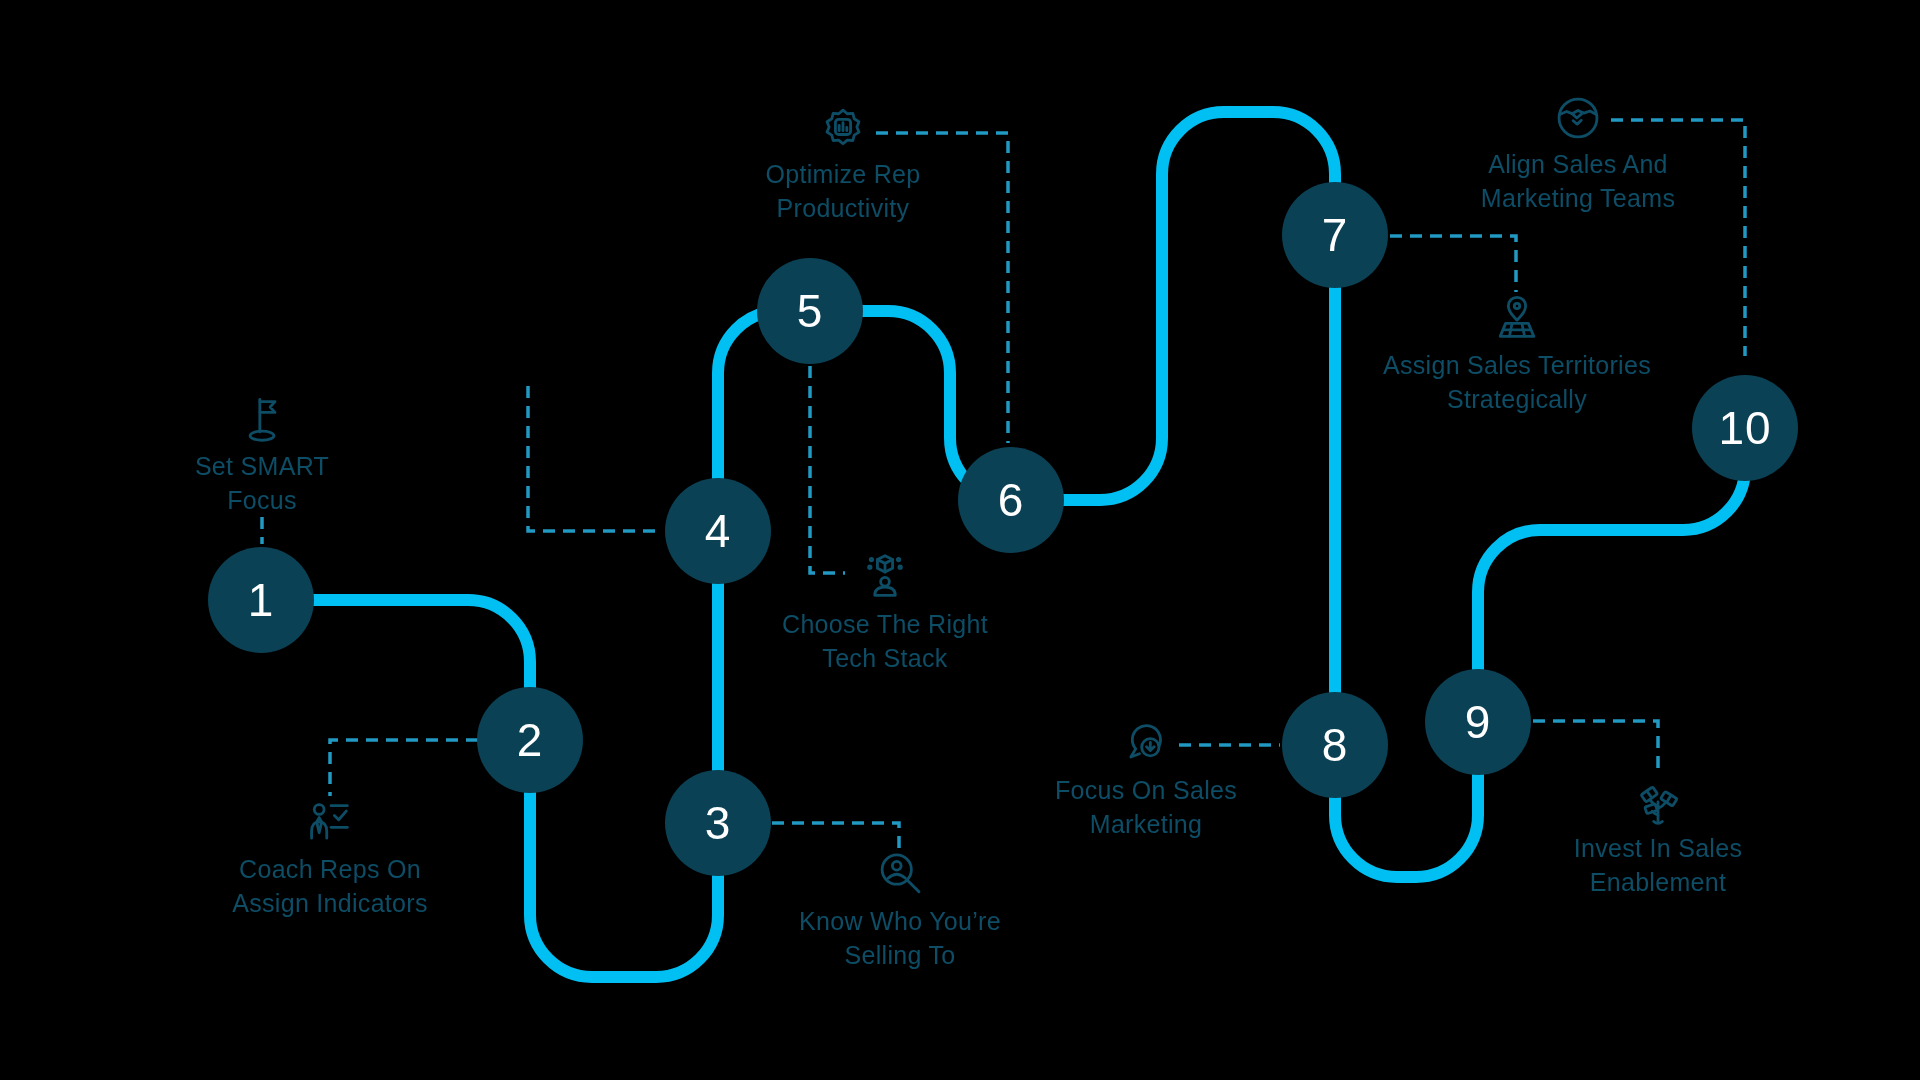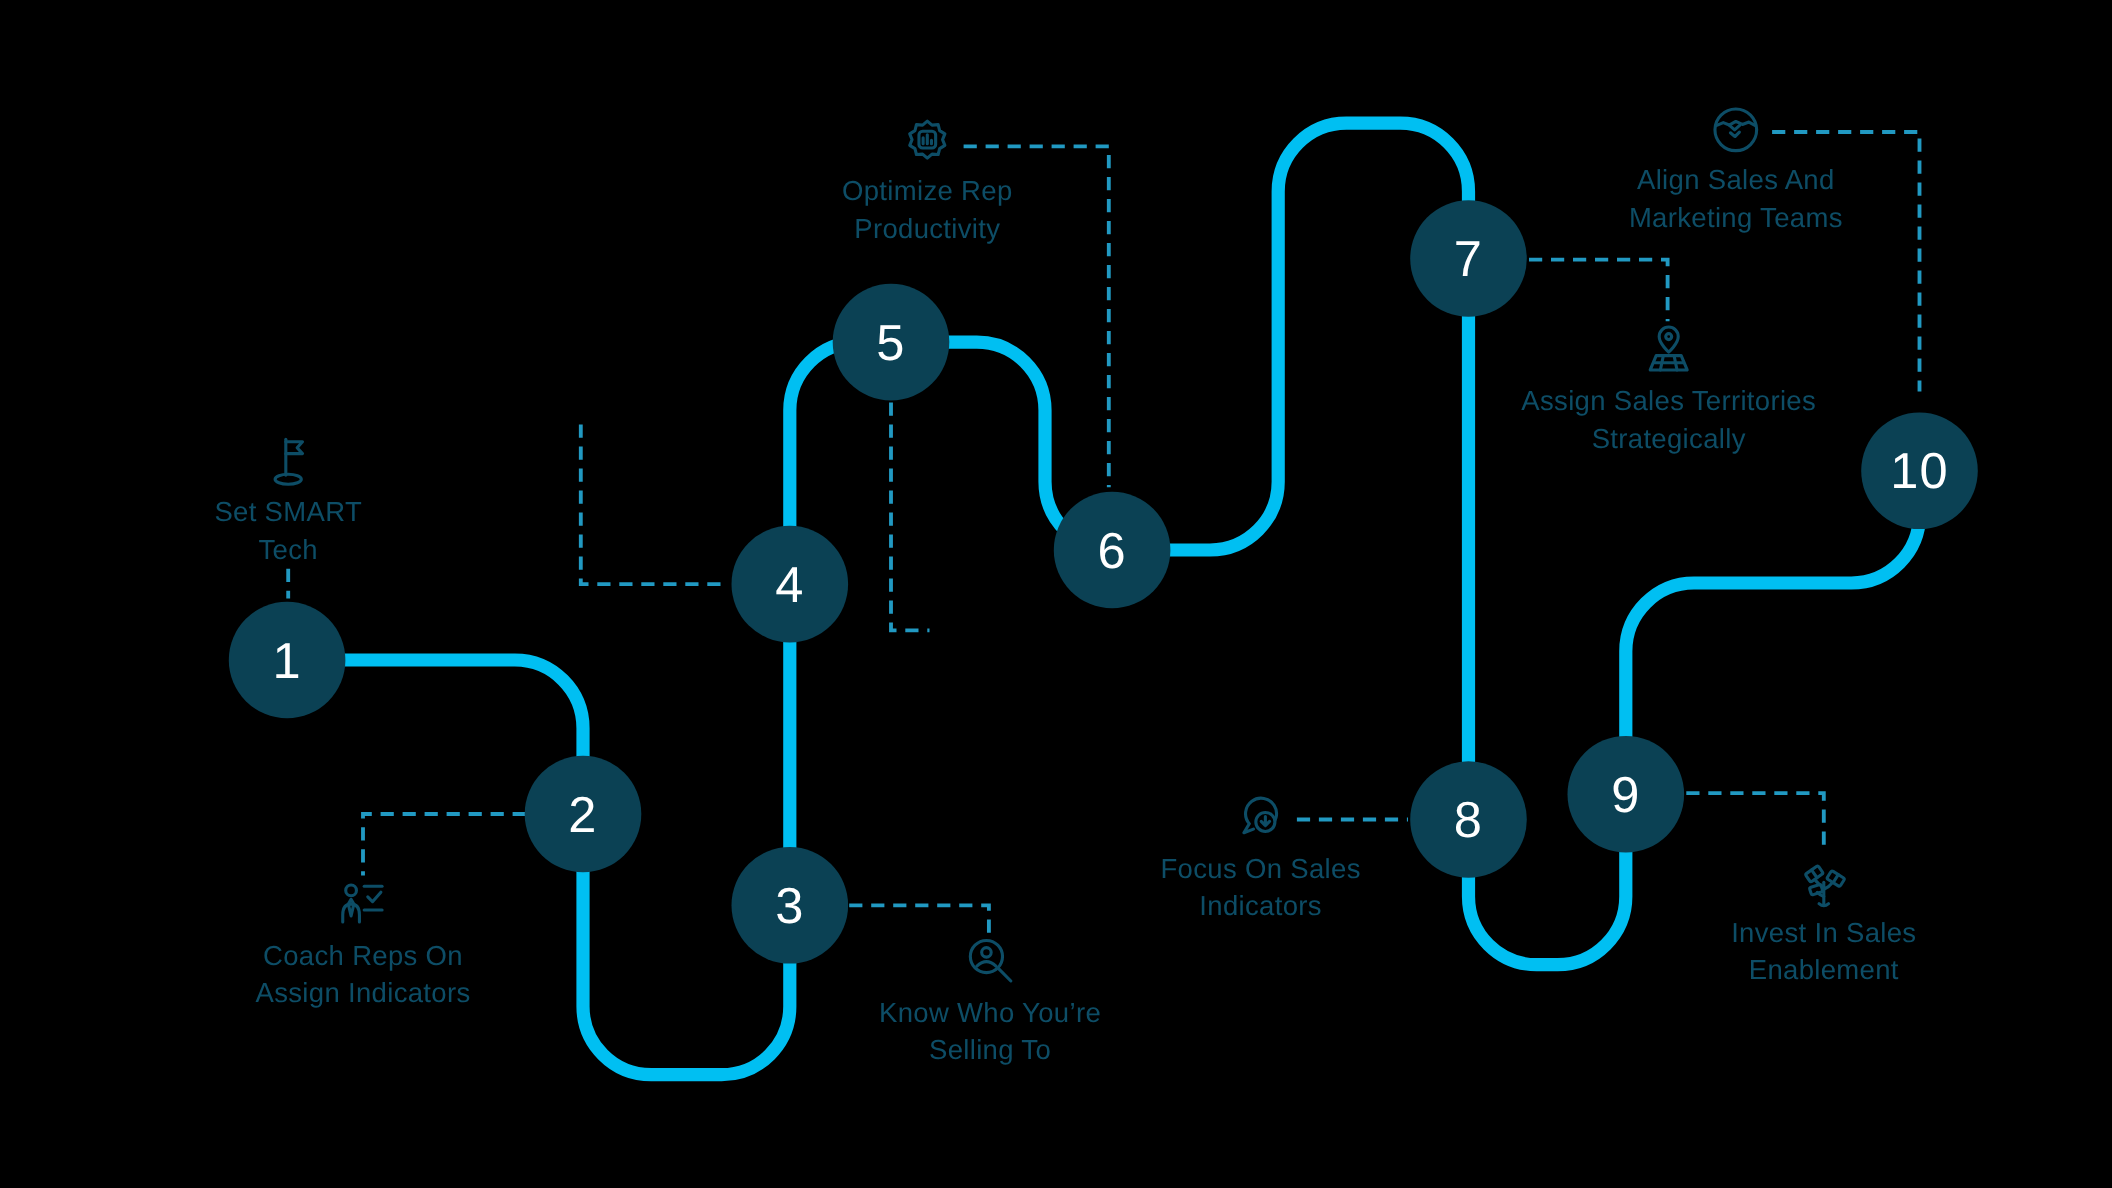--- a/index.html
+++ b/index.html
@@ -88,21 +88,21 @@
       <span class="num">10</span>
     </div>
 
   <div class="label l1">
     <svg class="icon" viewBox="0 0 48 48">
       <path d="M22 5 V 35"></path>
       <path d="M22 7 h14 l-4.5 5 4.5 5 h-14"></path>
       <ellipse cx="24" cy="38.5" rx="11" ry="4.2"></ellipse>
     </svg>
     <div class="line">Set SMART</div>
-    <div class="line">Tech</div>
+    <div class="line">Focus</div>
   </div>
 
   <div class="label l2">
     <svg class="icon" viewBox="0 0 48 48">
       <circle cx="14" cy="11.5" r="4.5"></circle>
       <path d="M7 38 v-6 q0 -9 7 -9 q7 0 7 9 v6"></path>
       <path d="M14 19 l2.3 4 -2.3 10 -2.3 -10 z"></path>
       <path d="M25 8 h15"></path>
       <path d="M25 28 h15"></path>
       <path d="M28 17 l4 4 7 -8"></path>
@@ -116,20 +116,34 @@
       <circle cx="21" cy="19" r="13.5"></circle>
       <line x1="31" y1="29" x2="41.5" y2="39.5"></line>
       <circle cx="21" cy="15.5" r="4"></circle>
       <path d="M13 27 q8 -7.5 16 0"></path>
     </svg>
     <div class="line">Know Who You’re</div>
     <div class="line">Selling To</div>
   </div>
 
 
+  <div class="label l5">
+    <svg class="icon" viewBox="0 0 48 48">
+      <path d="M24 3.5 l7 3.5 v8 l-7 3.5 l-7 -3.5 v-8 z"></path>
+      <path d="M17 7 l7 3.5 7 -3.5 M24 10.5 V 18.5"></path>
+      <circle cx="11.5" cy="7" r="1.1"></circle>
+        <circle cx="10" cy="14" r="1.1"></circle>
+      <circle cx="36.5" cy="7" r="1.1"></circle>
+        <circle cx="38" cy="14" r="1.1"></circle>
+      <circle cx="24" cy="27.5" r="4"></circle>
+      <path d="M14.5 40 q0 -7.5 9.5 -7.5 q9.5 0 9.5 7.5 z"></path>
+    </svg>
+    <div class="line">Choose The Right</div>
+    <div class="line">Tech Stack</div>
+  </div>
 
   <div class="label l6">
     <svg class="icon" viewBox="0 0 48 48">
       <polygon points="24,7.5 27.96,10.83 33.11,10.46 34.36,15.47 38.74,18.21 36.8,23 38.74,27.79 34.36,30.53 33.11,35.54 27.96,35.17 24,38.5 20.04,35.17 14.89,35.54 13.64,30.53 9.26,27.79 11.2,23 9.26,18.21 13.64,15.47 14.89,10.46 20.04,10.83"></polygon>
       <rect x="17" y="16" width="14" height="14" rx="3"></rect>
       <path d="M20.5 26.5 V 21.5 M24 26.5 V 19 M27.5 26.5 V 23.5"></path>
     </svg>
     <div class="line">Optimize Rep</div>
     <div class="line">Productivity</div>
   </div>
@@ -145,21 +159,21 @@
     <div class="line">Strategically</div>
   </div>
 
   <div class="label l8">
     <svg class="icon" viewBox="0 0 48 48">
       <path d="M14.5 28.5 a13 13 0 1 1 16 3 M14.5 28.5 l-4.5 7.5 8 -3"></path>
       <circle cx="28" cy="27" r="8" fill="#000000"></circle>
       <path d="M28 22.5 V 30 M24.5 26.5 l3.5 3.5 3.5 -3.5"></path>
     </svg>
     <div class="line">Focus On Sales</div>
-    <div class="line">Indicators</div>
+    <div class="line">Marketing</div>
   </div>
 
   <div class="label l9">
     <svg class="icon" viewBox="0 0 48 48">
       <path d="M24 42 V 24"></path>
       <path d="M20 42 q4 3.5 8 0"></path>
       <path d="M24 28 q-4 -1.5 -7.5 -6 M24 30 q4.5 -2 7 -5.5 M24 36 q-3 -1 -5.5 -3.5"></path>
       <g transform="rotate(-35 16 17)">
           <rect x="9.5" y="13" width="13" height="8" rx="1.5"></rect>
           <line x1="16" y1="13" x2="16" y2="21"></line>

